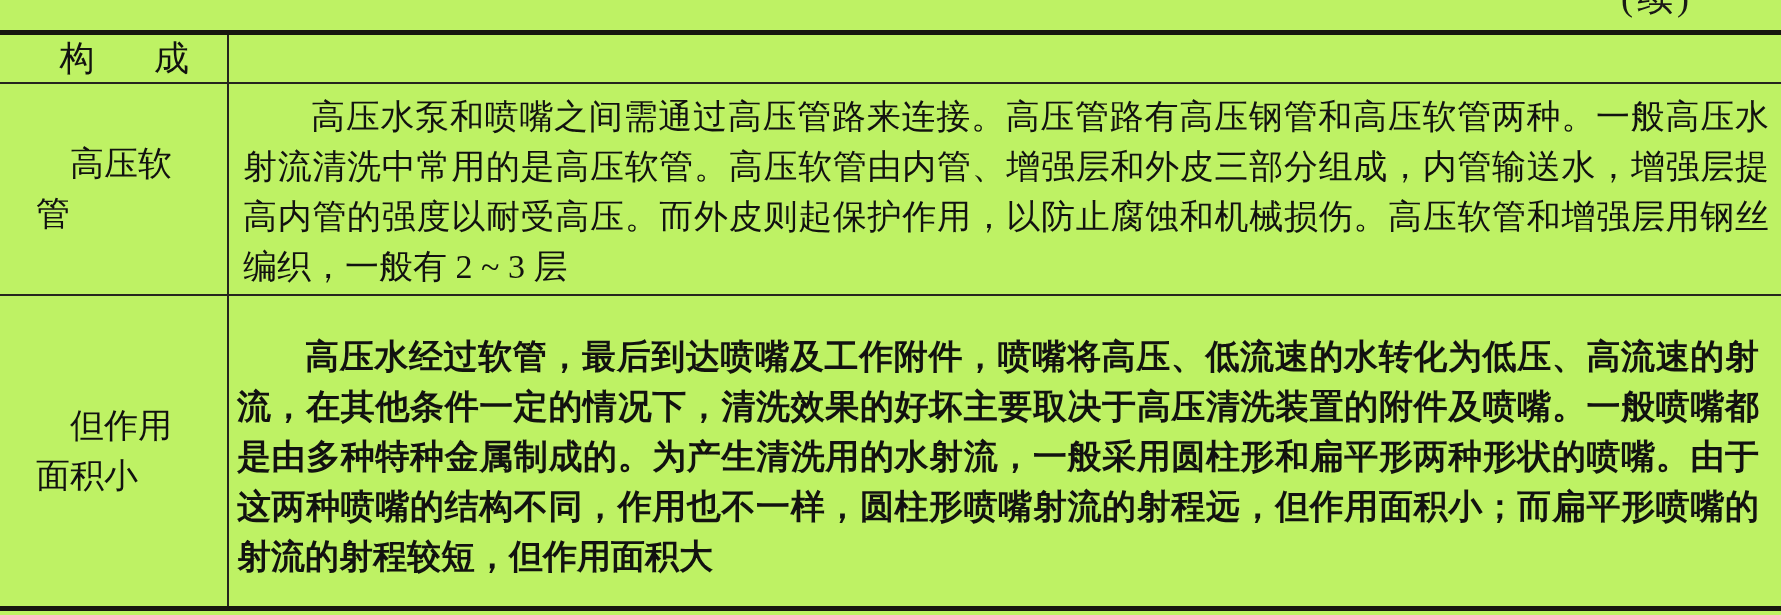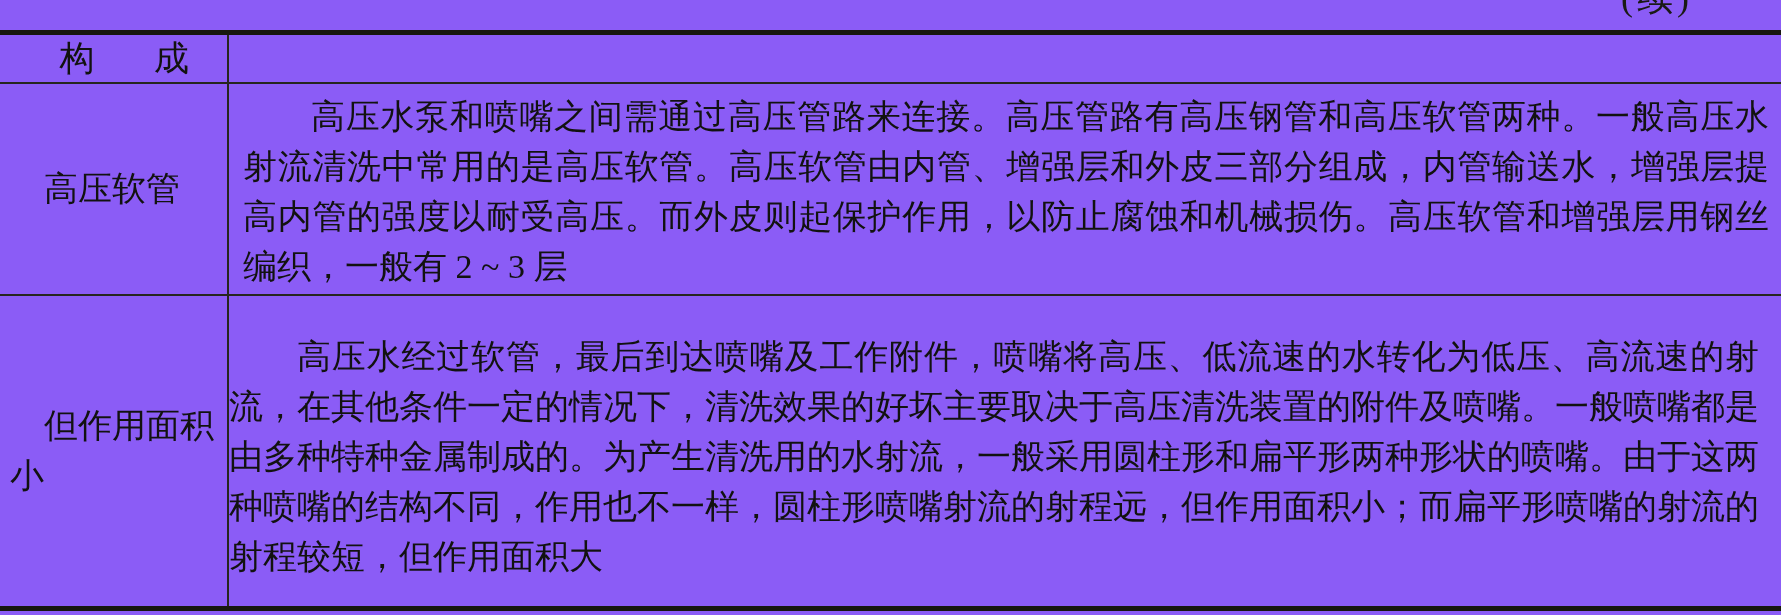--- a/index.html
+++ b/index.html
@@ -1,20 +1,20 @@
 <!DOCTYPE html>
 <html><head>
 <meta charset="utf-8">
 <style>
   html, body { margin: 0; padding: 0; background: #ffffff; }
   .page {
     position: relative;
     width: 1781px;
     height: 615px;
-    background: #8b5cf6;
+    background: #bef264;
     color: #121210;
     font-family: "Liberation Serif", "DejaVu Serif", serif;
     overflow: hidden;
   }
   .continued {
     position: absolute;
     top: -26px;
     right: 88px;
     font-size: 36px;
     letter-spacing: 4px;
@@ -53,35 +53,35 @@
     text-align: center;
     letter-spacing: 1.7em;
     padding-left: 1.7em;
     box-sizing: border-box;
     white-space: nowrap;
   }
   .label {
     width: 100%;
     font-size: 34px;
     line-height: 50px;
-    padding: 0 10px;
+    padding: 0 36px;
     text-indent: 34px;
     box-sizing: border-box;
   }
   .func {
     font-size: 34px;
     line-height: 50px;
     text-align: justify;
     text-indent: 68px;
     box-sizing: border-box;
   }
   .row-1 { min-height: 205px; }
   .row-1 .func { padding: 8px 12px 2px 14px; }
   .row-2 { min-height: 310px; }
-  .row-2 .func { padding: 36px 22px 20px 0; }
+  .row-2 .func { padding: 36px 22px 20px 8px; font-weight: bold; }
 </style>
 </head>
 <body>
 
 <div class="page">
 
   <span class="continued">(续)</span>
 
   <div class="tbl">
 

